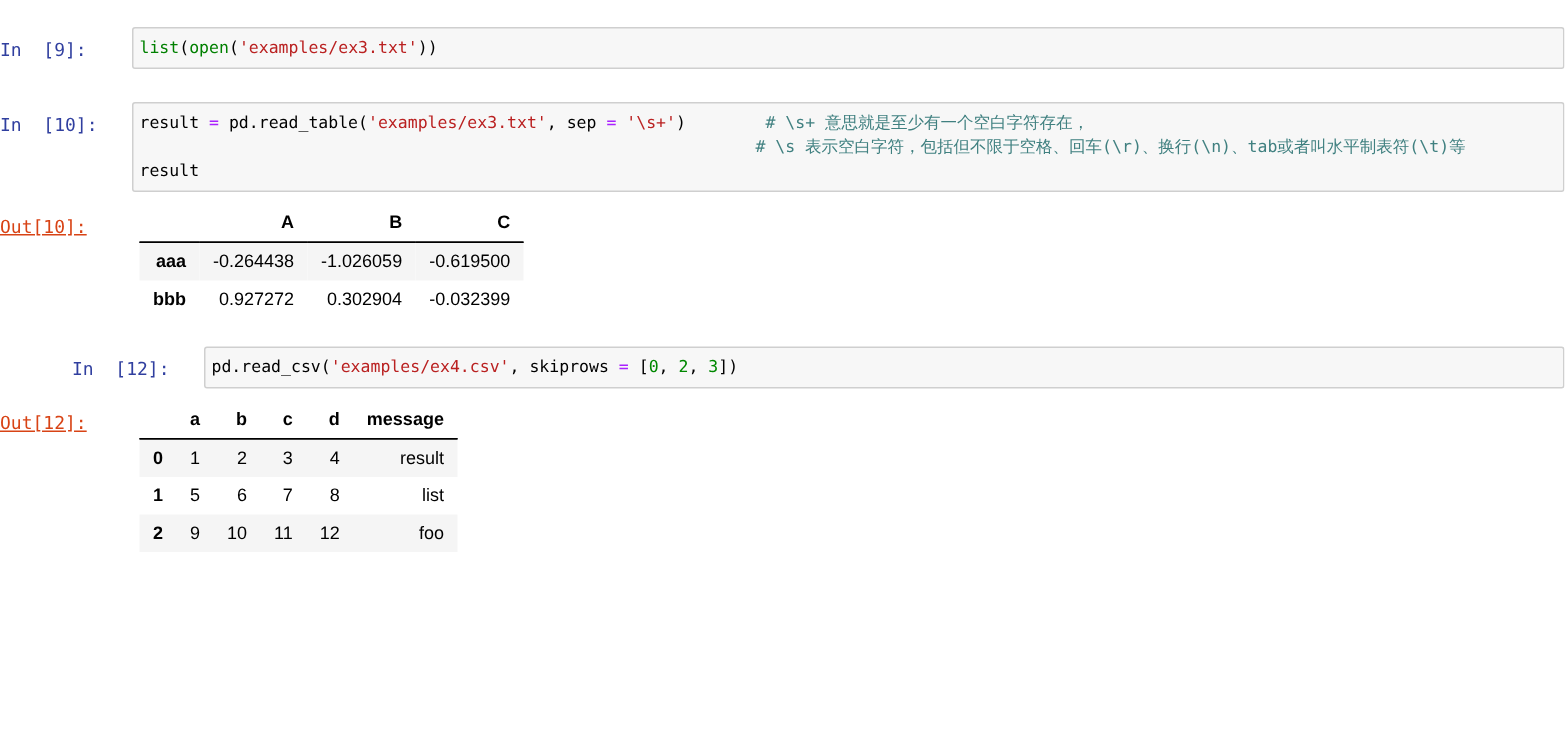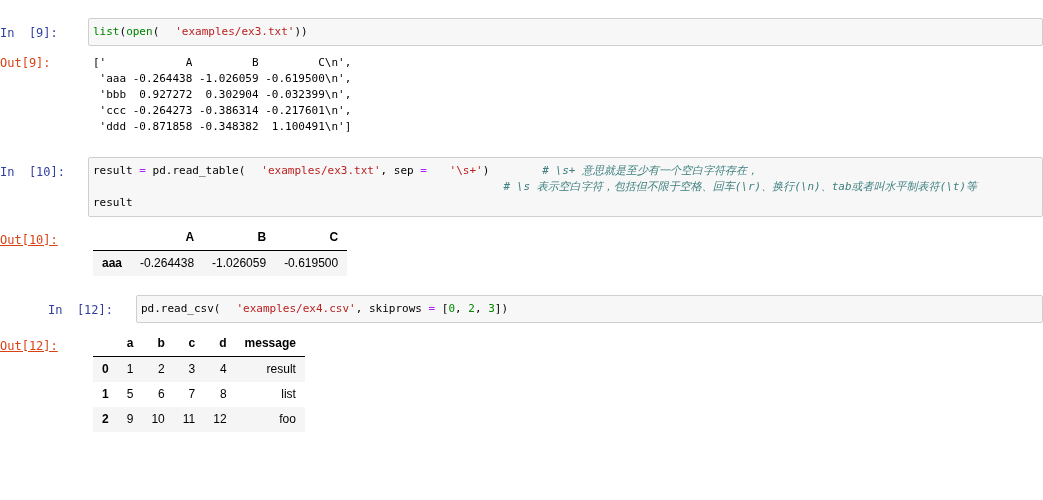--- a/index.html
+++ b/index.html
@@ -36,22 +36,22 @@
     overflow: hidden;
     cursor: text;
   }
   .code-line {
     font-family: "DejaVu Sans Mono", "Liberation Mono", monospace;
     font-size: 11px; line-height: 16px;
     white-space: pre;
     color: #000;
   }
   .tok-p   { color: #000000; }
-  .tok-str { color: #BA2121; margin-left: 16px; }
-  .tok-cmt { color: #408080; font-style: italic; }
+  .tok-str { color: #BA2121; }
+  .tok-cmt { color: #408080; }
   .tok-op  { color: #AA22FF; }
   .tok-nb  { color: #008000; }
   .tok-num { color: #008800; }
 
   
   .output-content { flex: 1 1 auto; min-width: 0; padding-left: 5px; }
   .output-text {
     margin: 0;
     font-family: "DejaVu Sans Mono", "Liberation Mono", monospace;
     font-size: 11px; line-height: 16px;
@@ -95,30 +95,20 @@
 
   <div class="row">
     <div class="prompt prompt-in">In  [9]:</div>
     <div class="input-area">
       <div class="code">
           <div class="code-line"><span class="tok-nb">list</span><span class="tok-p">(</span><span class="tok-nb">open</span><span class="tok-p">(</span><span class="tok-str">'examples/ex3.txt'</span><span class="tok-p">))</span></div>
         </div>
     </div>
   </div>
 
-  <div class="row m-out1">
-    <div class="prompt prompt-out">Out[9]:</div>
-    <div class="output-content">
-      <pre class="output-text">['            A         B         C\n',
- 'aaa -0.264438 -1.026059 -0.619500\n',
- 'bbb  0.927272  0.302904 -0.032399\n',
- 'ccc -0.264273 -0.386314 -0.217601\n',
- 'ddd -0.871858 -0.348382  1.100491\n']</pre>
-    </div>
-  </div>
 
   <div class="row m-cell2">
     <div class="prompt prompt-in">In  [10]:</div>
     <div class="input-area">
       <div class="code">
           <div class="code-line"><span class="tok-p">result </span><span class="tok-op">=</span><span class="tok-p"> pd.read_table(</span><span class="tok-str">'examples/ex3.txt'</span><span class="tok-p">, sep </span><span class="tok-op">=</span><span class="tok-p"> </span><span class="tok-str">'\s+'</span><span class="tok-p">)</span><span class="tok-p">        </span><span class="tok-cmt"># \s+ 意思就是至少有一个空白字符存在，</span></div>
           <div class="code-line"><span class="tok-p">                                                              </span><span class="tok-cmt"># \s 表示空白字符，包括但不限于空格、回车(\r)、换行(\n)、tab或者叫水平制表符(\t)等</span></div>
           <div class="code-line"><span class="tok-p">result</span></div>
         </div>
     </div>
@@ -136,20 +126,26 @@
               <th>C</th>
             </tr>
           </thead>
           <tbody>
             <tr>
               <th>aaa</th>
               <td>-0.264438</td>
               <td>-1.026059</td>
               <td>-0.619500</td>
             </tr>
+            <tr>
+              <th>bbb</th>
+              <td>0.927272</td>
+              <td>0.302904</td>
+              <td>-0.032399</td>
+            </tr>
           </tbody>
         </table>
     </div>
   </div>
 
   <div class="row m-cell3">
     <div class="prompt prompt-in">In  [12]:</div>
     <div class="input-area">
       <div class="code">
           <div class="code-line"><span class="tok-p">pd.read_csv(</span><span class="tok-str">'examples/ex4.csv'</span><span class="tok-p">, skiprows </span><span class="tok-op">=</span><span class="tok-p"> [</span><span class="tok-num">0</span><span class="tok-p">, </span><span class="tok-num">2</span><span class="tok-p">, </span><span class="tok-num">3</span><span class="tok-p">])</span></div>

